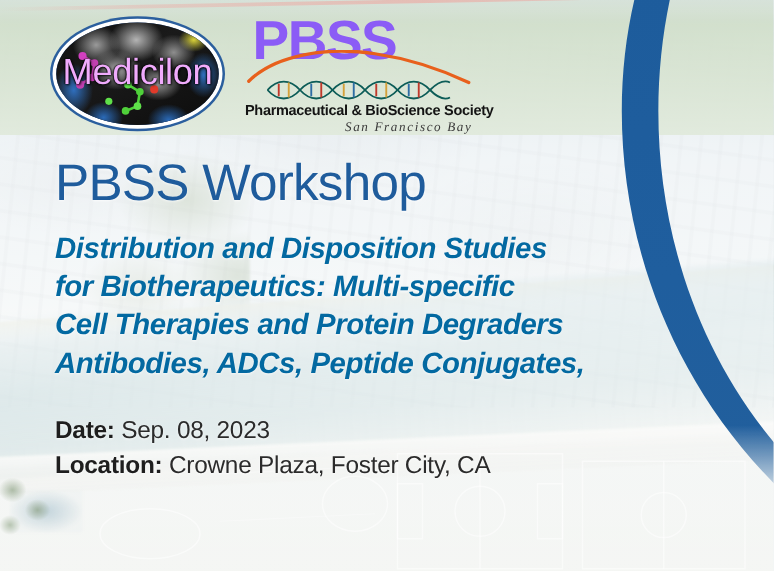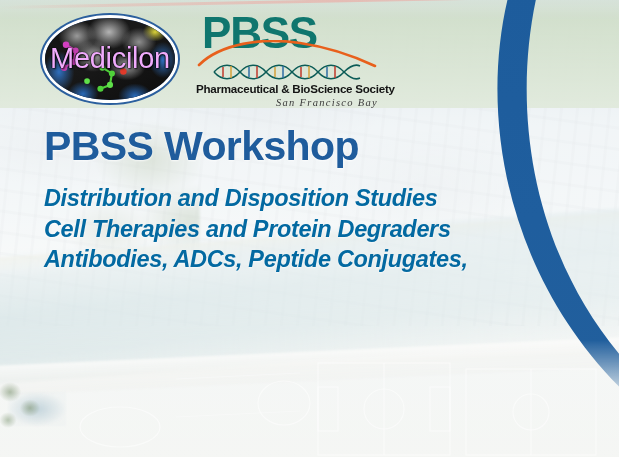--- a/index.html
+++ b/index.html
@@ -178,21 +178,21 @@
       1px 1px 2px rgba(0,0,0,.85),
       -1px 0 1px rgba(0,0,0,.6);
   }
 
   .pbss-logo { position: absolute; left: 196px; top: 4px; width: 182px; height: 94px; }
   .pbss-word {
     position: absolute; left: 6px; top: -1px;
     font-family: "Liberation Sans", sans-serif;
     font-size: 44px;
     font-weight: 700;
-    color: #0f766e;
+    color: #8b5cf6;
     letter-spacing: -1.2px;
     line-height: 1;
   }
   .pbss-swoosh { position: absolute; left: 0; top: 28px; width: 182px; height: 28px; }
   .pbss-dna { position: absolute; left: 16px; top: 50px; width: 150px; height: 20px; }
   .pbss-tag {
     position: absolute; left: 0; top: 70px; width: 182px;
     text-align: center;
     font-family: "Liberation Sans", sans-serif;
     font-size: 11.6px;
@@ -210,21 +210,21 @@
     color: #3a3a3a;
     letter-spacing: 1.3px;
   }
 
   
   .content { position: absolute; left: 44px; top: 126px; width: 500px; }
 
   .headline {
     font-family: "Liberation Sans", sans-serif;
     font-size: 41px;
-    font-weight: 700;
+    font-weight: 400;
     color: #1f5c9c;
     letter-spacing: -.6px;
     line-height: 1.0;
     margin: 0 0 16px 0;
     text-shadow: 0 1px 2px rgba(255,255,255,.75);
   }
   .subhead {
     font-family: "Liberation Sans", sans-serif;
     font-size: 23.5px;
     font-weight: 700;
@@ -374,18 +374,23 @@
       <div class="pbss-sub">San Francisco Bay</div>
     </div>
   </div>
 
   <div class="content">
 
     <h1 class="headline">PBSS Workshop</h1>
 
     <div class="subhead">
       <span class="l">Distribution and Disposition Studies</span>
+      <span class="l">for Biotherapeutics: Multi-specific</span>
       <span class="l">Cell Therapies and Protein Degraders</span>
       <span class="l">Antibodies, ADCs, Peptide Conjugates,</span>
     </div>
 
+    <div class="meta">
+      <span class="row"><span class="lbl">Date:</span><span class="val"> </span><span class="val">Sep. 08, 2023</span></span>
+      <span class="row"><span class="lbl">Location:</span><span class="val"> </span><span class="val">Crowne Plaza, Foster City, CA</span></span>
+    </div>
   </div>
 </div>
 
 </body></html>

